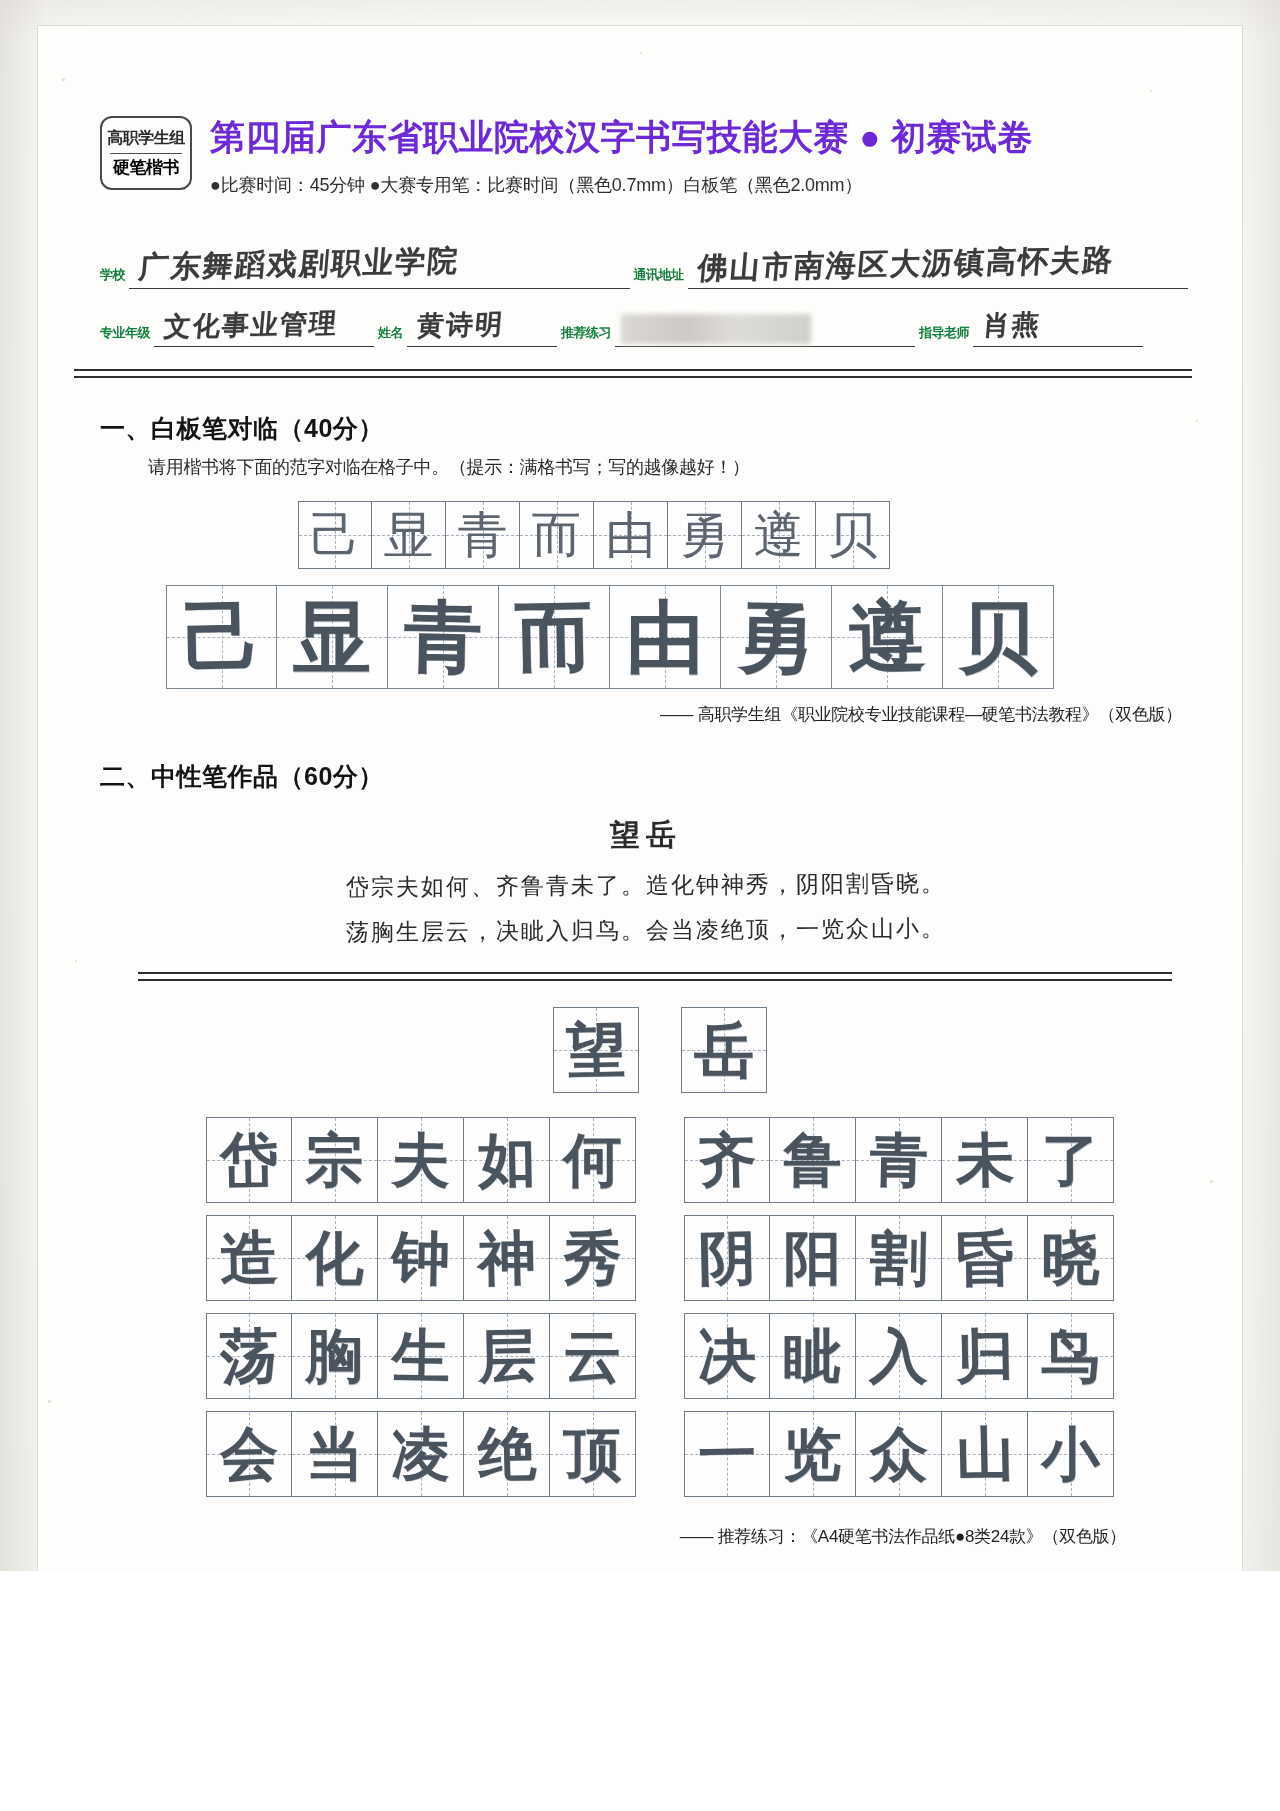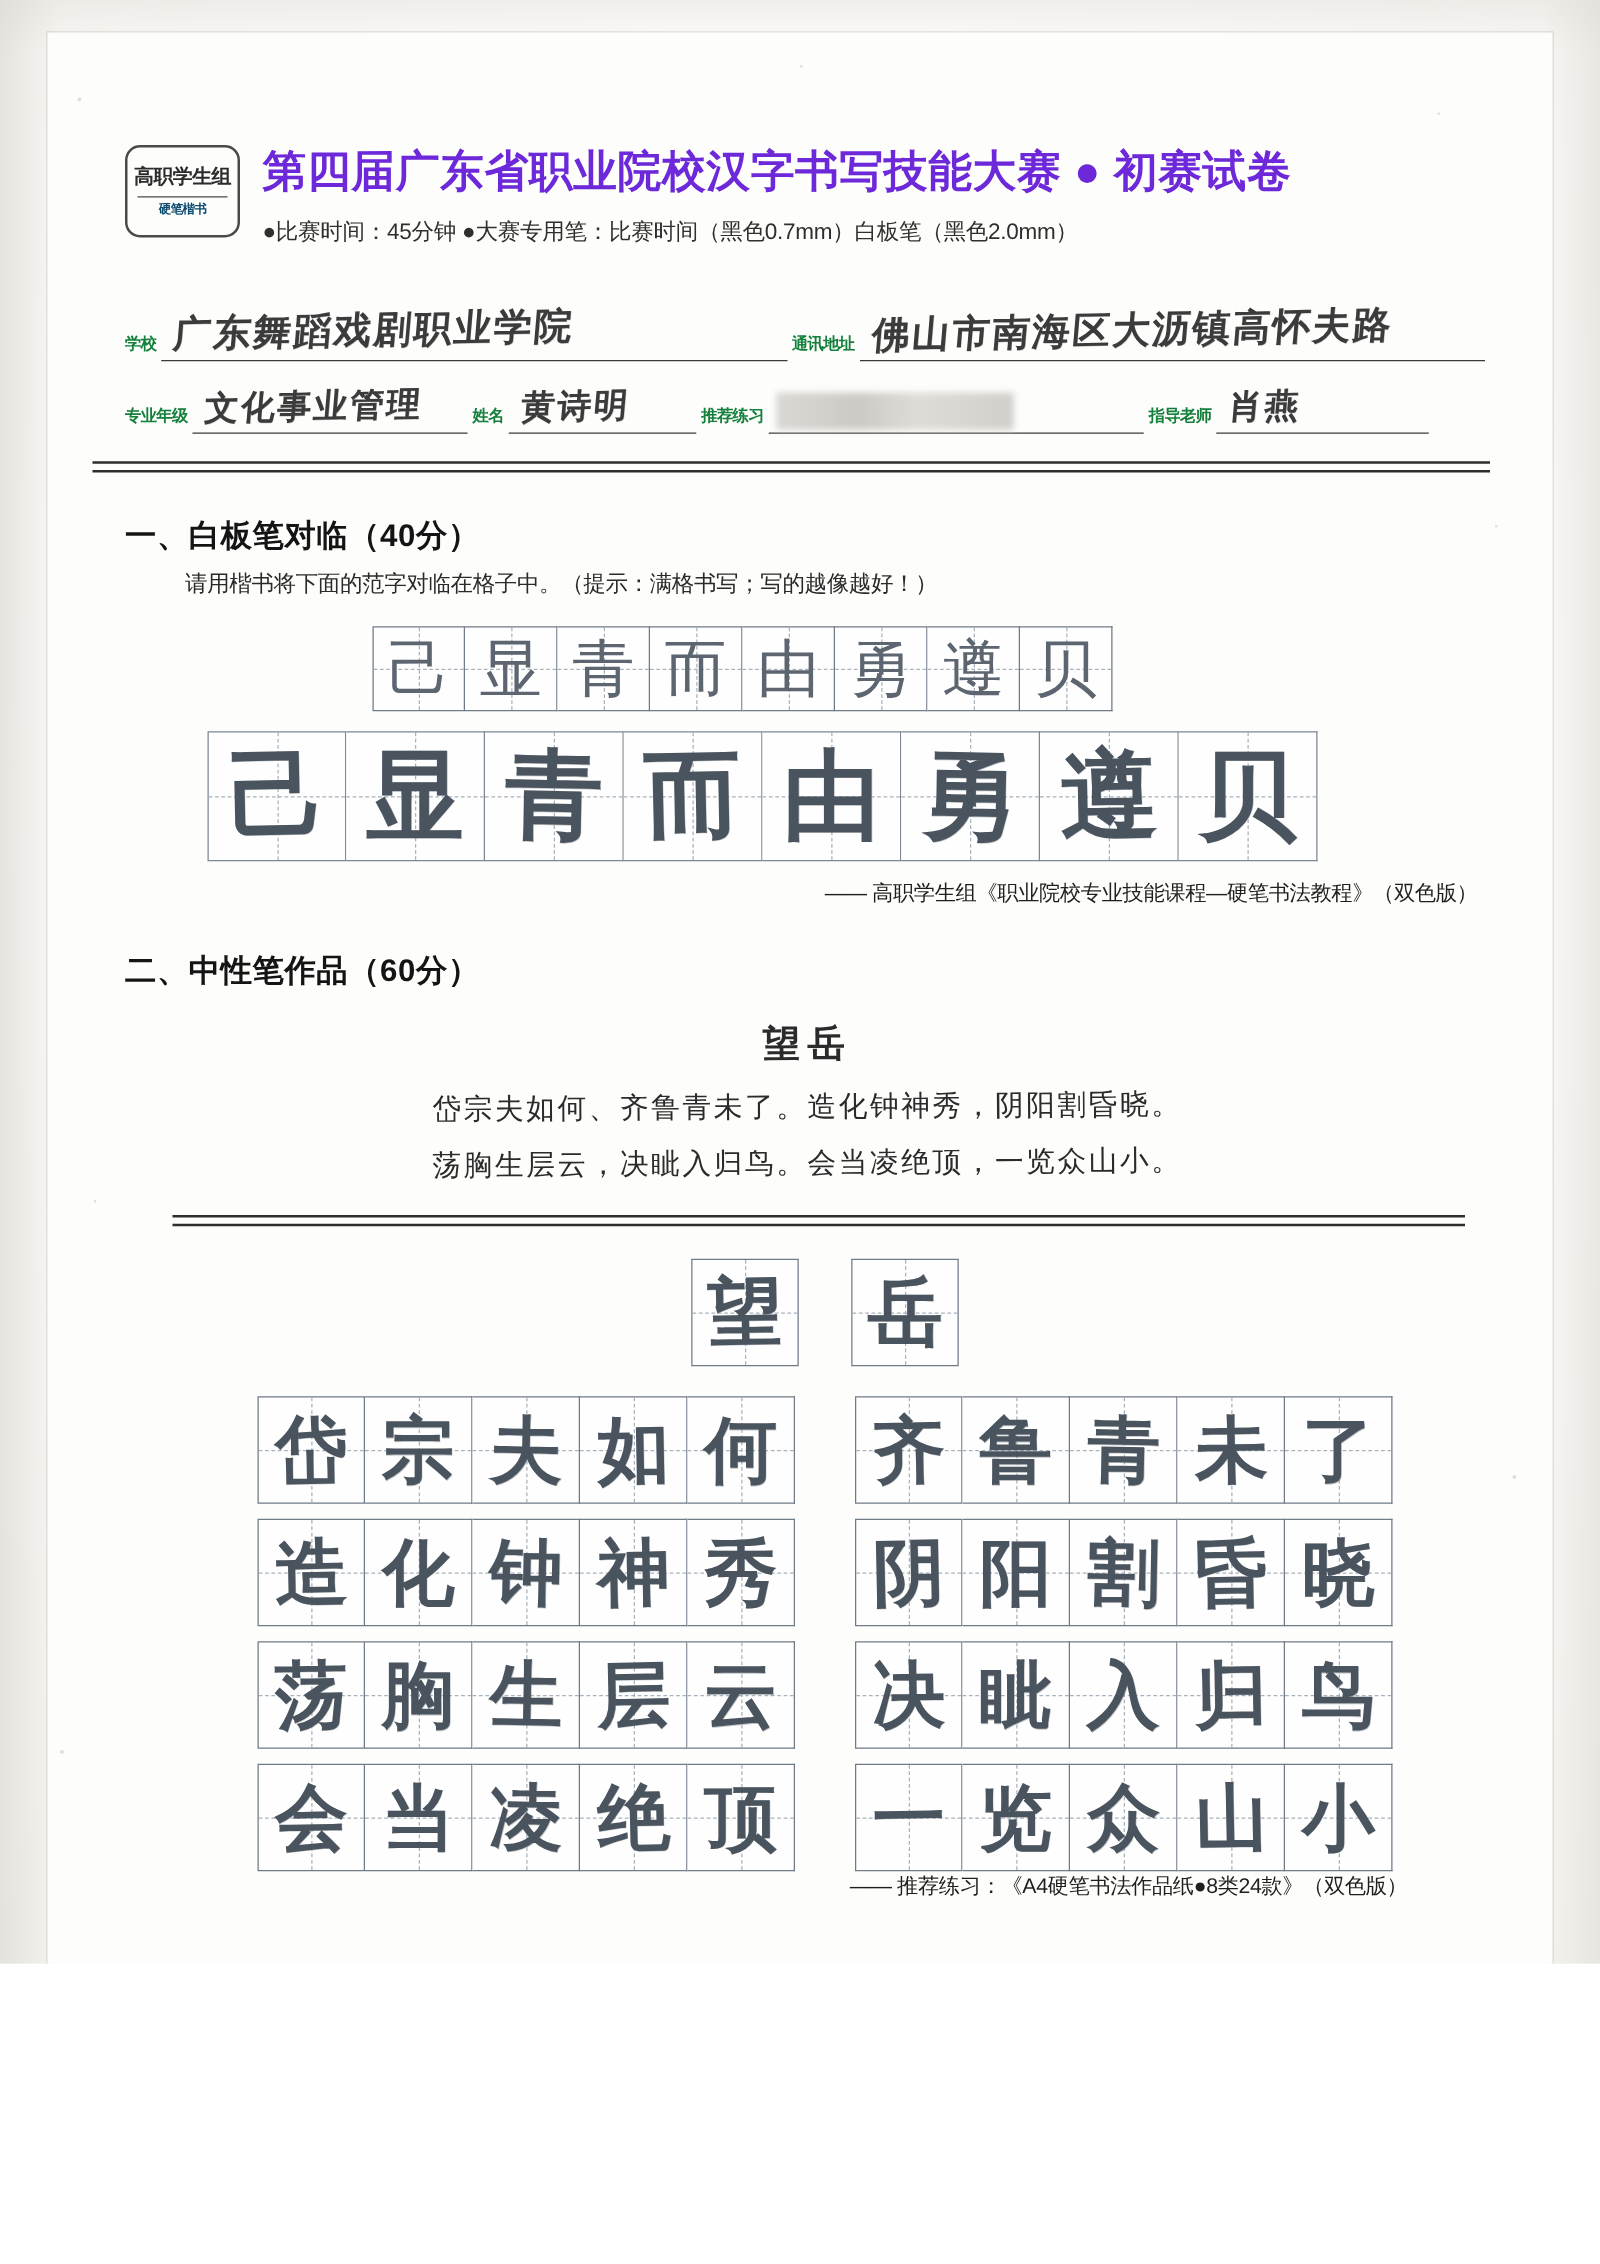--- a/index.html
+++ b/index.html
@@ -50,21 +50,21 @@
     margin-top: 4px;
     flex: none;
   }
   .badge-line1 {
     font-size: 16px; font-weight: bold; color: #2b2b2b;
     letter-spacing: -0.5px; line-height: 1.15;
     white-space: nowrap;
   }
   .badge-div { width: 72px; height: 1.5px; background: #4a4a4a; margin: 5px 0 4px; }
   .badge-line2 {
-    font-size: 10px; font-weight: bold; color: #0c4a6e;
+    font-size: 17px; font-weight: bold; color: #000000;
     letter-spacing: -0.5px; line-height: 1.15; white-space: nowrap;
   }
   .title-block { margin-left: 18px; padding-top: 2px; }
   .main-title {
     font-size: 35px; font-weight: bold; color: #6d28d9;
     letter-spacing: 0.5px; white-space: nowrap;
     font-family: "Liberation Sans", sans-serif;
   }
   .sub-title {
     margin-top: 12px;
@@ -208,21 +208,21 @@
   }
   .work-title-row .glyph { font-size: 60px; }
 
   .work-cols { display: flex; justify-content: center; gap: 48px; margin-top: 24px; }
   .work-col { display: flex; flex-direction: column; gap: 12px; }
   .work-row { display: flex; }
   .work-row .cell { width: 86px; height: 86px; }
   .work-row .glyph { font-size: 58px; }
 
   .footer-attrib {
-    text-align: right;
+    margin-top: 28px; text-align: right;
     font-size: 17px; color: #1f1f1f; padding-right: 56px;
     letter-spacing: -0.3px;
   }
   .scan-bottom {
     position: absolute; left: 0; right: 0; bottom: 8px;
     height: 34px;
     background: repeating-linear-gradient(90deg,
       rgba(120,118,112,.30) 0px, rgba(120,118,112,.30) 3px,
       rgba(255,255,255,0) 3px, rgba(255,255,255,0) 9px);
     opacity: .55;

